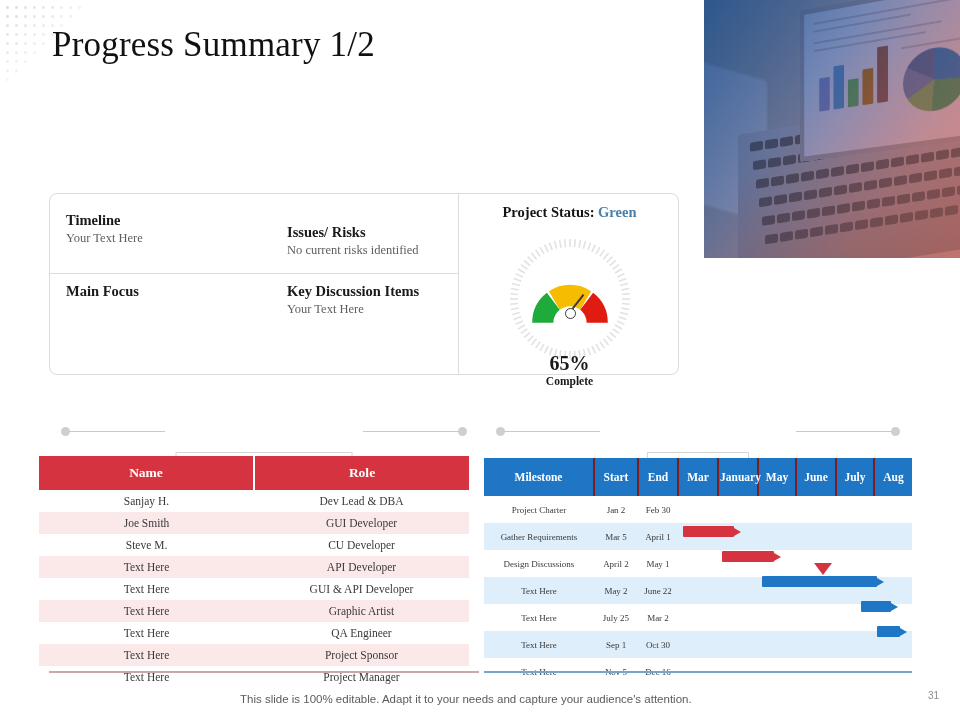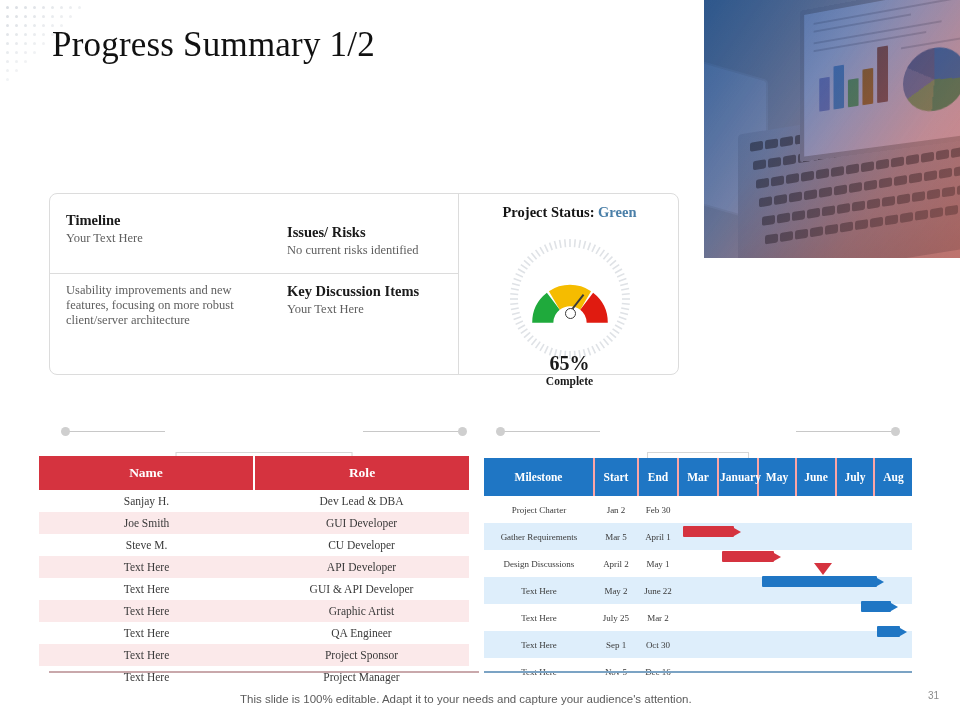--- a/index.html
+++ b/index.html
@@ -89,21 +89,21 @@
   .restable th:last-child{border-right:none;}
   .restable td{font-size:11.5px;color:#3a3a3a;height:20px;text-align:center;font-family:"Liberation Serif",serif;}
   .restable tbody tr:nth-child(even) td{background:#fbe9ea;}
   .restable tbody tr:nth-child(odd) td{background:#ffffff;}
   .res-underline{position:absolute;left:49px;top:671px;width:430px;height:2px;background:#c9a8ab;}
 
   
   .gantt{position:absolute;left:484px;top:458px;width:428px;}
   .gtable{width:100%;border-collapse:collapse;table-layout:fixed;}
   .gtable th{background:#1f76c4;color:#fff;font-size:11.5px;font-weight:bold;height:36px;
-    font-family:"Liberation Serif",serif;border-right:2px solid #fca5a5;}
+    font-family:"Liberation Serif",serif;border-right:2px solid #7f1d1d;}
   .gtable th:last-child{border-right:none;}
   .gtable td{font-size:9px;color:#3a3a3a;height:25px;text-align:center;font-family:"Liberation Serif",serif;}
   .gtable tbody tr:nth-child(even) td{background:#deeefb;}
   .gtable tbody tr:nth-child(odd) td{background:#ffffff;}
   .gantt-underline{position:absolute;left:484px;top:671px;width:428px;height:2px;background:#7ba3c4;}
   .barlayer{position:absolute;left:0;top:36px;right:0;bottom:0;pointer-events:none;}
   .bar{position:absolute;height:11px;border-radius:1px;}
   .bar::after{content:"";position:absolute;right:-7px;top:1.5px;width:0;height:0;
     border-top:4px solid transparent;border-bottom:4px solid transparent;}
   .bar.red{background:#d5333f;}
@@ -285,21 +285,21 @@
 
     <div class="cell c-obj">
       <h4>Timeline</h4>
       <p>Your Text Here</p>
     </div>
     <div class="cell c-iss">
       <h4>Issues/ Risks</h4>
       <p>No current risks identified</p>
     </div>
     <div class="cell c-mf">
-      <p>Usability improvements and new features, focusing on more robust client/server architecture</p>
+      <h4>Main Focus</h4>
     </div>
     <div class="cell c-kdi">
       <h4>Key Discussion Items</h4>
       <p>Your Text Here</p>
     </div>
 
     <div class="statuspanel">
       <div class="status-title">
         <span>Project Status:</span>
         <span class="val">Green</span>

